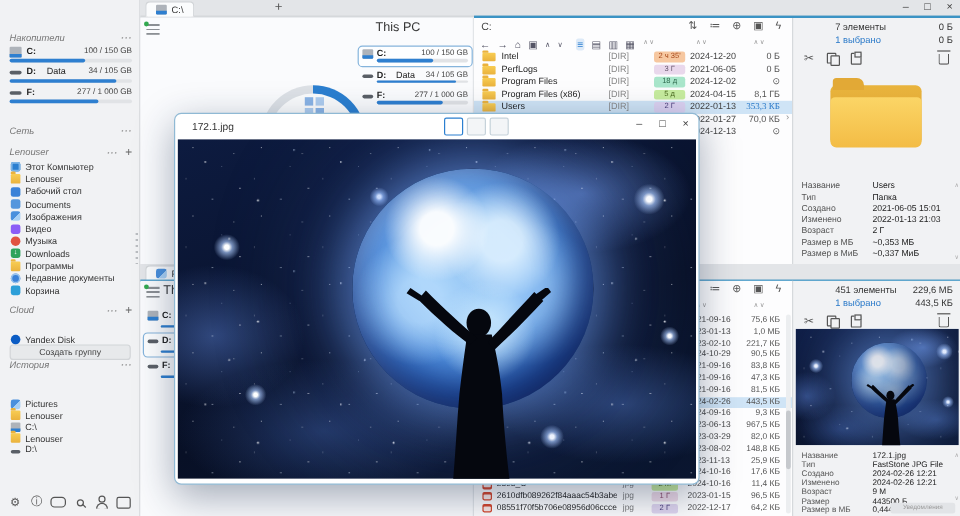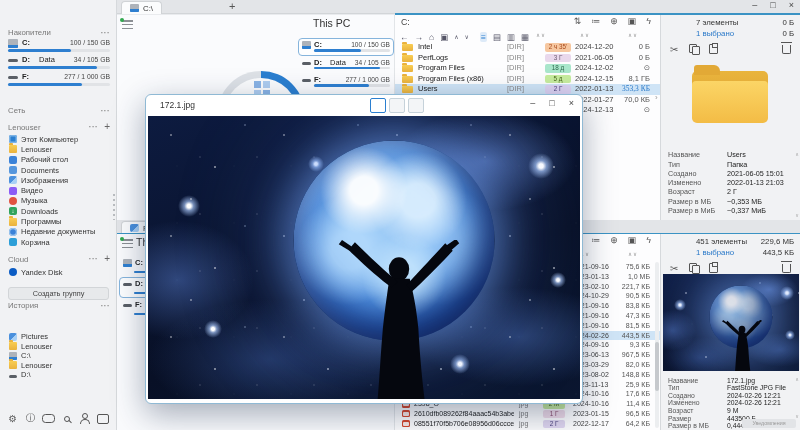--- a/index.html
+++ b/index.html
@@ -8,21 +8,21 @@
         font-family:"Liberation Sans",sans-serif;color:#333;-webkit-font-smoothing:antialiased;}
   .abs{position:absolute;}
 
   
   #sidebar{position:absolute;left:0;top:0;width:117px;height:430px;background:#f1f2f4;border-right:1px solid #d6d9dc;}
   .sb-head{position:absolute;left:0;top:0;right:0;height:22px;}
   .logo{position:absolute;left:6px;top:5px;width:13px;height:13px;border-radius:3px;background:#2b7fd0;}
   .logo::after{content:"";position:absolute;left:2px;top:2px;width:5px;height:5px;background:#9ec9ef;border-radius:1px;}
   .sb-title{position:absolute;left:24px;top:6px;font-size:9px;color:#333;}
   .winico{position:absolute;right:8px;top:6px;width:12px;height:10px;border:1px solid #666;border-radius:2px;}
-  .sec-h{position:absolute;left:8px;right:6px;display:flex;justify-content:space-between;align-items:flex-end;font-size:7.8px;color:#777;height:10px;}
+  .sec-h{position:absolute;left:8px;right:6px;display:flex;justify-content:space-between;align-items:flex-start;font-size:7.8px;color:#777;height:10px;font-style:italic;}
   .dots{font-weight:bold;color:#888;letter-spacing:.5px;cursor:pointer;}
   .plus{font-size:10px;color:#666;margin-left:6px;cursor:pointer;}
   .hright{display:flex;align-items:center;}
 
   .sdrv{position:relative;height:17px;margin:0 6px 0 8px;}
   .sdrv .tico{position:absolute;left:0;top:1px;width:10px;height:9px;}
   .sdrv .lab{position:absolute;left:14px;top:0;font-size:7.5px;font-weight:bold;color:#222;}
   .sdrv .sub{position:absolute;left:31px;top:0;font-size:7.5px;color:#222;}
   .sdrv .val{position:absolute;right:0;top:1px;font-size:6.8px;color:#444;}
   .sdrv .bar{position:absolute;left:0;right:0;bottom:3px;height:3px;background:#e1e3e6;border-radius:2px;}
@@ -311,21 +311,21 @@
       </div>
       </div>
 
     <div class="sec-h" style="top:254px">
       <span>Cloud</span>
       <span class="hright">
         <span class="dots">···</span>
         <span class="plus">+</span>
       </span>
     </div>
-    <div class="abs tree" style="left:0;right:0;top:267px">
+    <div class="abs tree" style="left:0;right:0;top:278px">
         <div class="titem">
         <span class="tico ic-yandex"></span>
         <span>Yandex Disk</span>
       </div>
       </div>
 
     <div id="createGroup">Создать группу</div>
 
     <div class="sec-h" style="top:300px">
       <span>История</span>
@@ -471,21 +471,21 @@
           <span class="fdir">[DIR]</span>
           <span class="badge" style="background: rgb(169, 230, 203); color: rgb(47, 107, 78);">18 д</span>
           <span class="fdate">2024-12-02</span>
           <span class="fsize">⊙</span>
         </div>
           <div class="frow">
           <i class="fold"></i>
           <span class="fname">Program Files (x86)</span>
           <span class="fdir">[DIR]</span>
           <span class="badge" style="background: rgb(199, 236, 158); color: rgb(73, 104, 30);">5 д</span>
-          <span class="fdate">2024-12-15</span>
+          <span class="fdate">2024-04-15</span>
           <span class="fsize">8,1 ГБ</span>
         </div>
           <div class="frow sel">
           <i class="fold"></i>
           <span class="fname">Users</span>
           <span class="fdir">[DIR]</span>
           <span class="badge" style="background: rgb(219, 209, 241); color: rgb(74, 63, 122);">2 Г</span>
           <span class="fdate">2022-01-13</span>
           <span class="fsize" style="color: rgb(40, 120, 200); font-family: Liberation Serif, serif;">353,3 КБ</span>
         </div>

